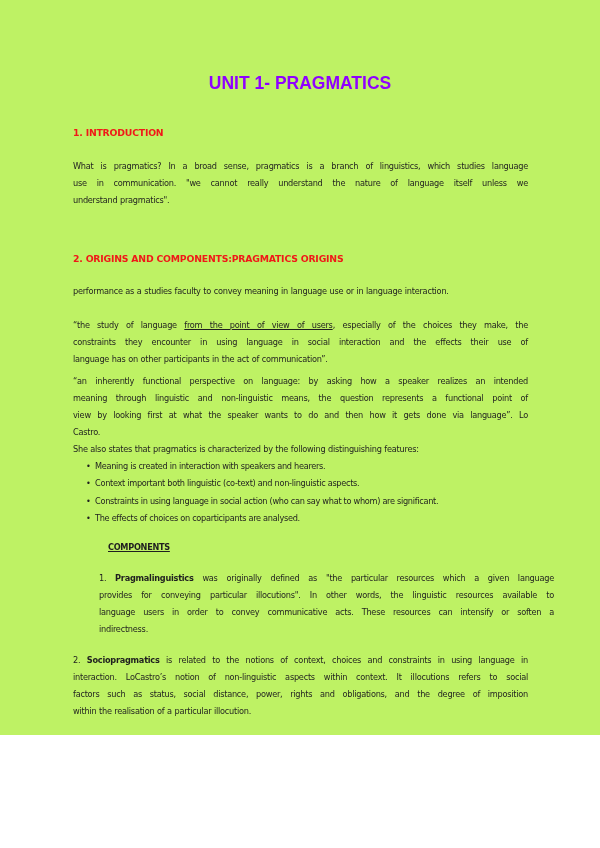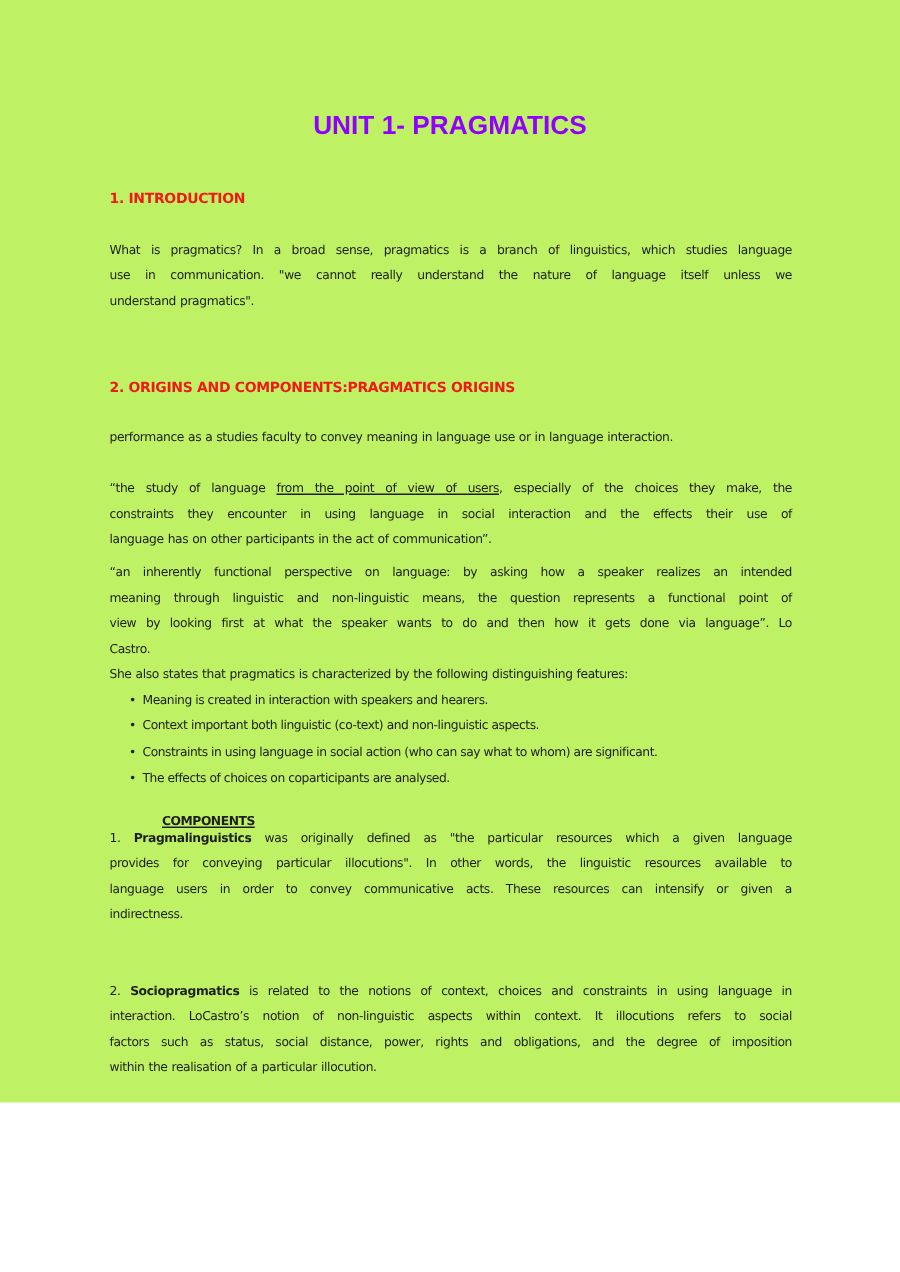--- a/index.html
+++ b/index.html
@@ -124,24 +124,24 @@
   </div>
   <ul class="bullets" style="top:458px;">
     <li><span class="dot">•</span><span>Meaning is created in interaction with speakers and hearers.</span></li>
     <li><span class="dot">•</span><span>Context important both linguistic (co-text) and non-linguistic aspects.</span></li>
     <li><span class="dot">•</span><span>Constraints in using language in social action (who can say what to whom) are significant.</span></li>
     <li><span class="dot">•</span><span>The effects of choices on coparticipants are analysed.</span></li>
   </ul>
 
   <div class="subhead" style="top:542px;">COMPONENTS</div>
 
-  <div class="para" style="top:550px;">
+  <div class="para" style="top:570px;margin-left:26px;">
     <span class="line"><span>1. </span><span class="b">Pragmalinguistics</span><span> was originally defined as "the particular resources which a given language</span></span>
     <span class="line">provides for conveying particular illocutions". In other words, the linguistic resources available to</span>
-    <span class="line">language users in order to convey communicative acts. These resources can intensify or given a</span>
+    <span class="line">language users in order to convey communicative acts. These resources can intensify or soften a</span>
     <span class="line last">indirectness.</span>
   </div>
 
   <div class="para" style="top:652px;">
     <span class="line"><span>2. </span><span class="b">Sociopragmatics</span><span> is related to the notions of context, choices and constraints in using language in</span></span>
     <span class="line">interaction. LoCastro’s notion of non-linguistic aspects within context. It illocutions refers to social</span>
     <span class="line">factors such as status, social distance, power, rights and obligations, and the degree of imposition</span>
     <span class="line last">within the realisation of a particular illocution.</span>
   </div>
 

